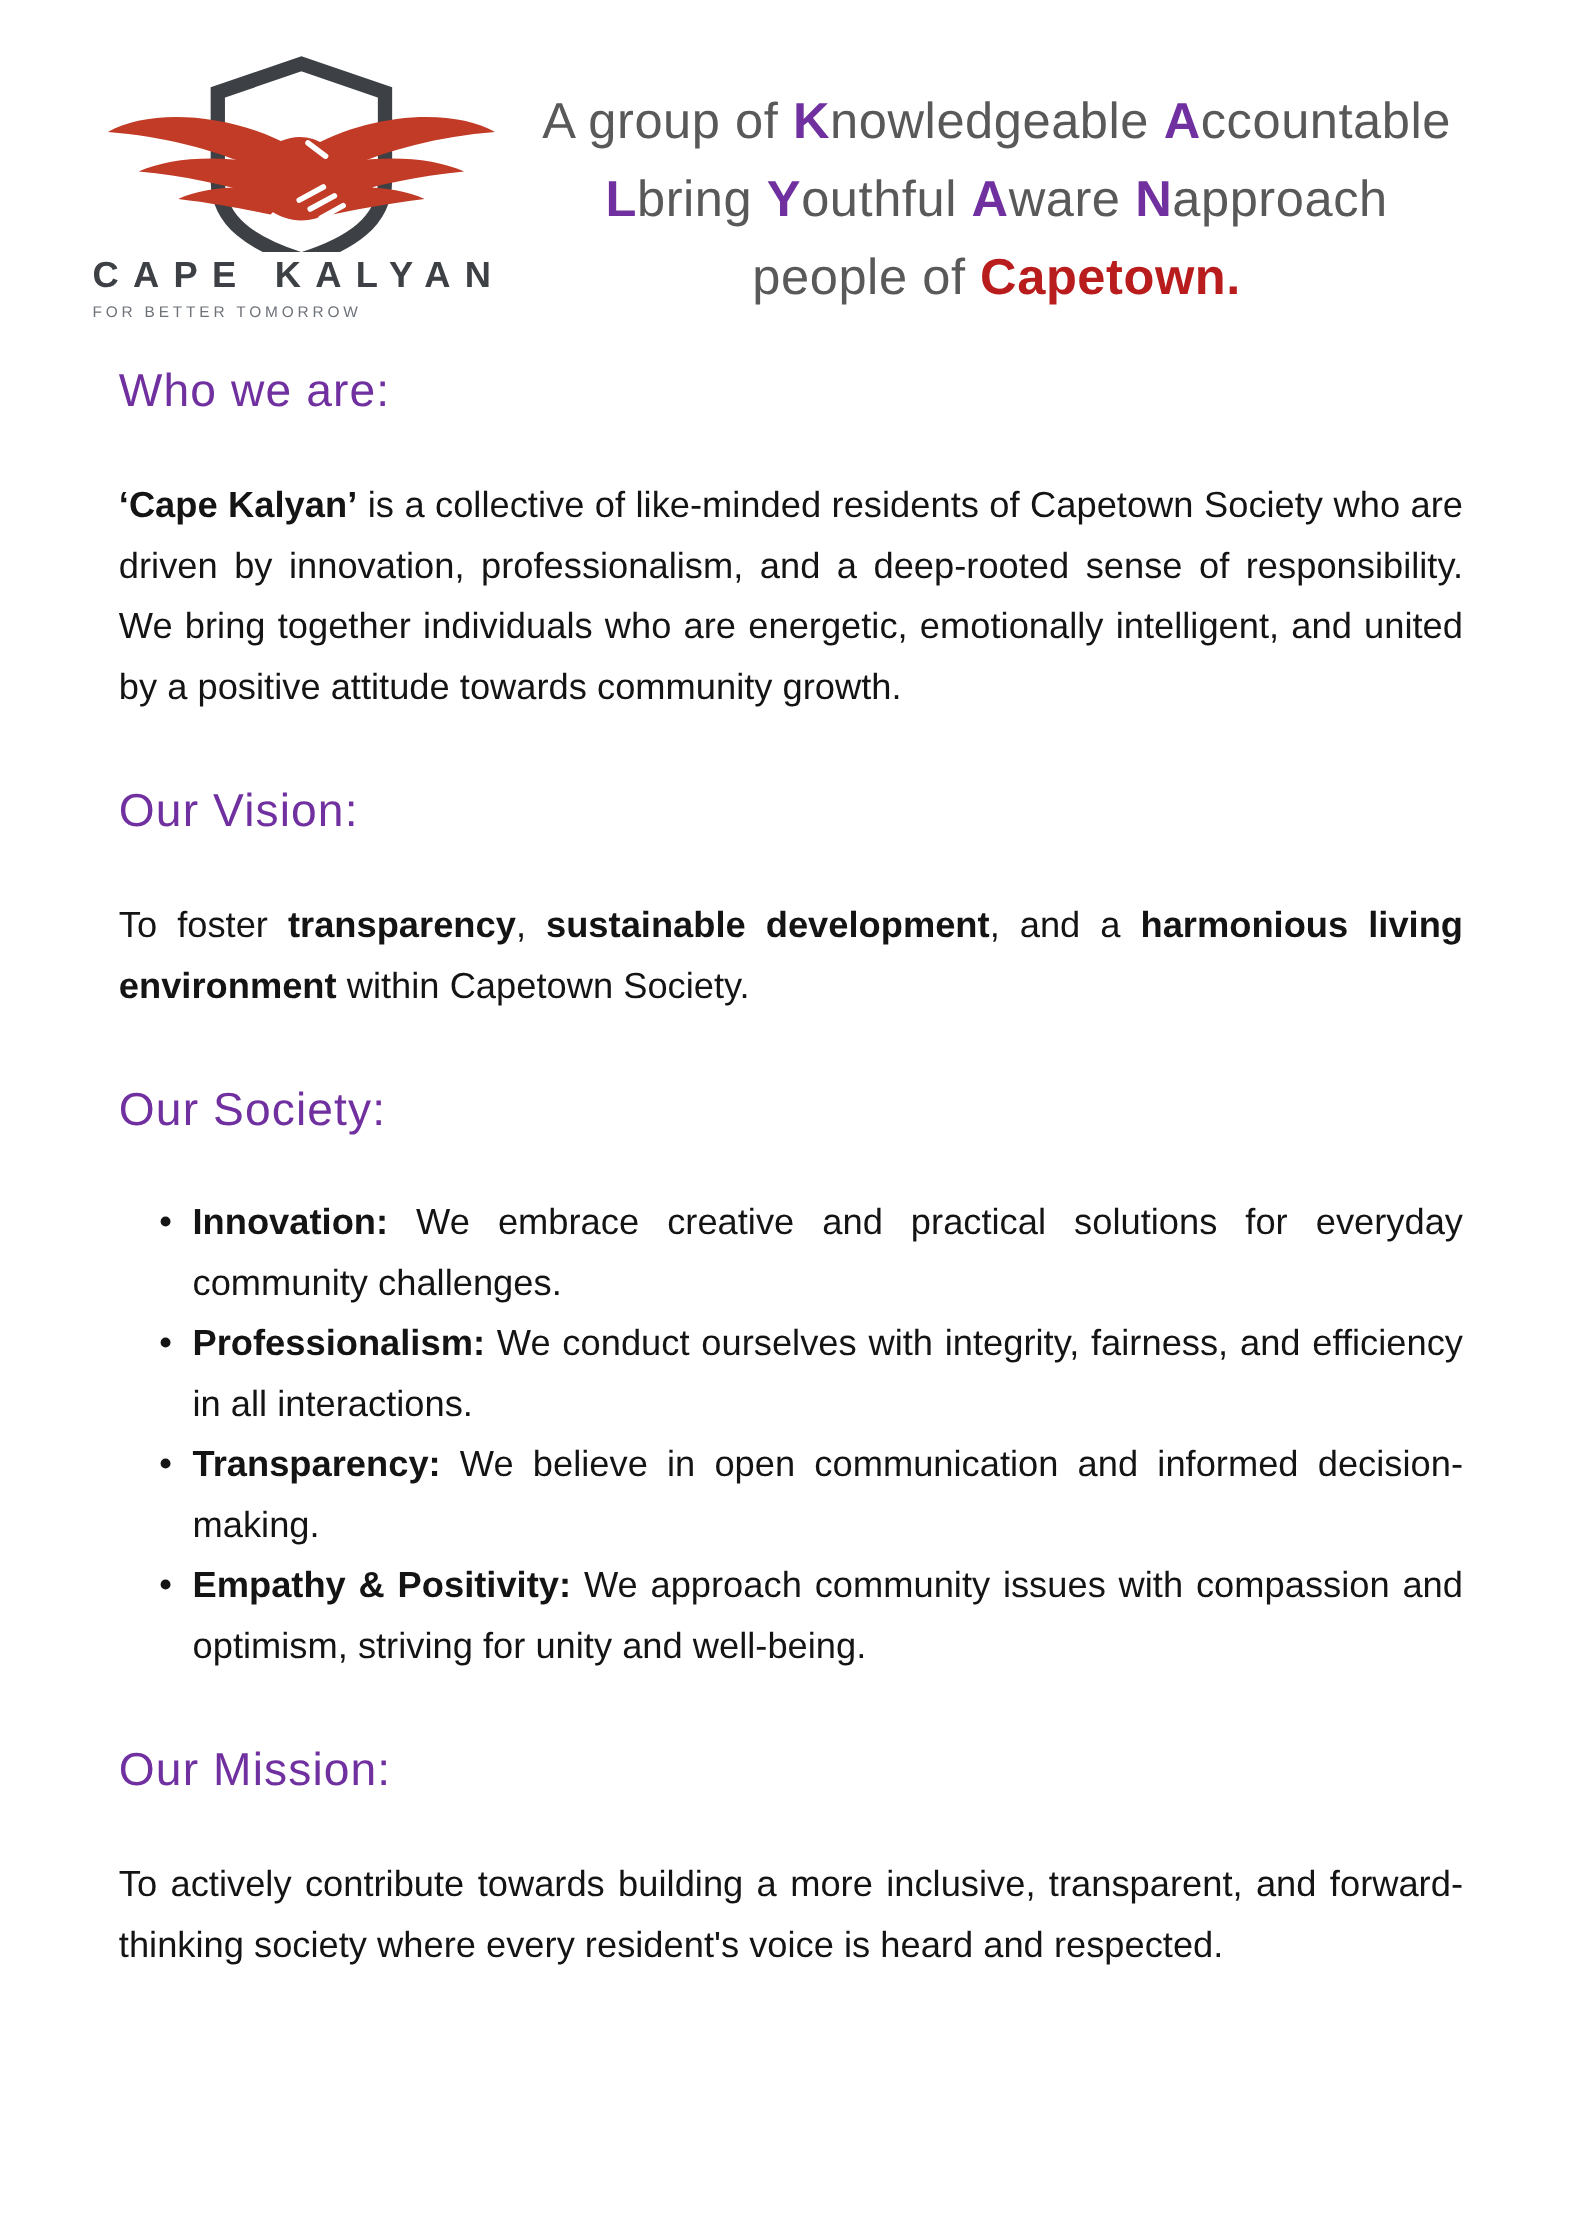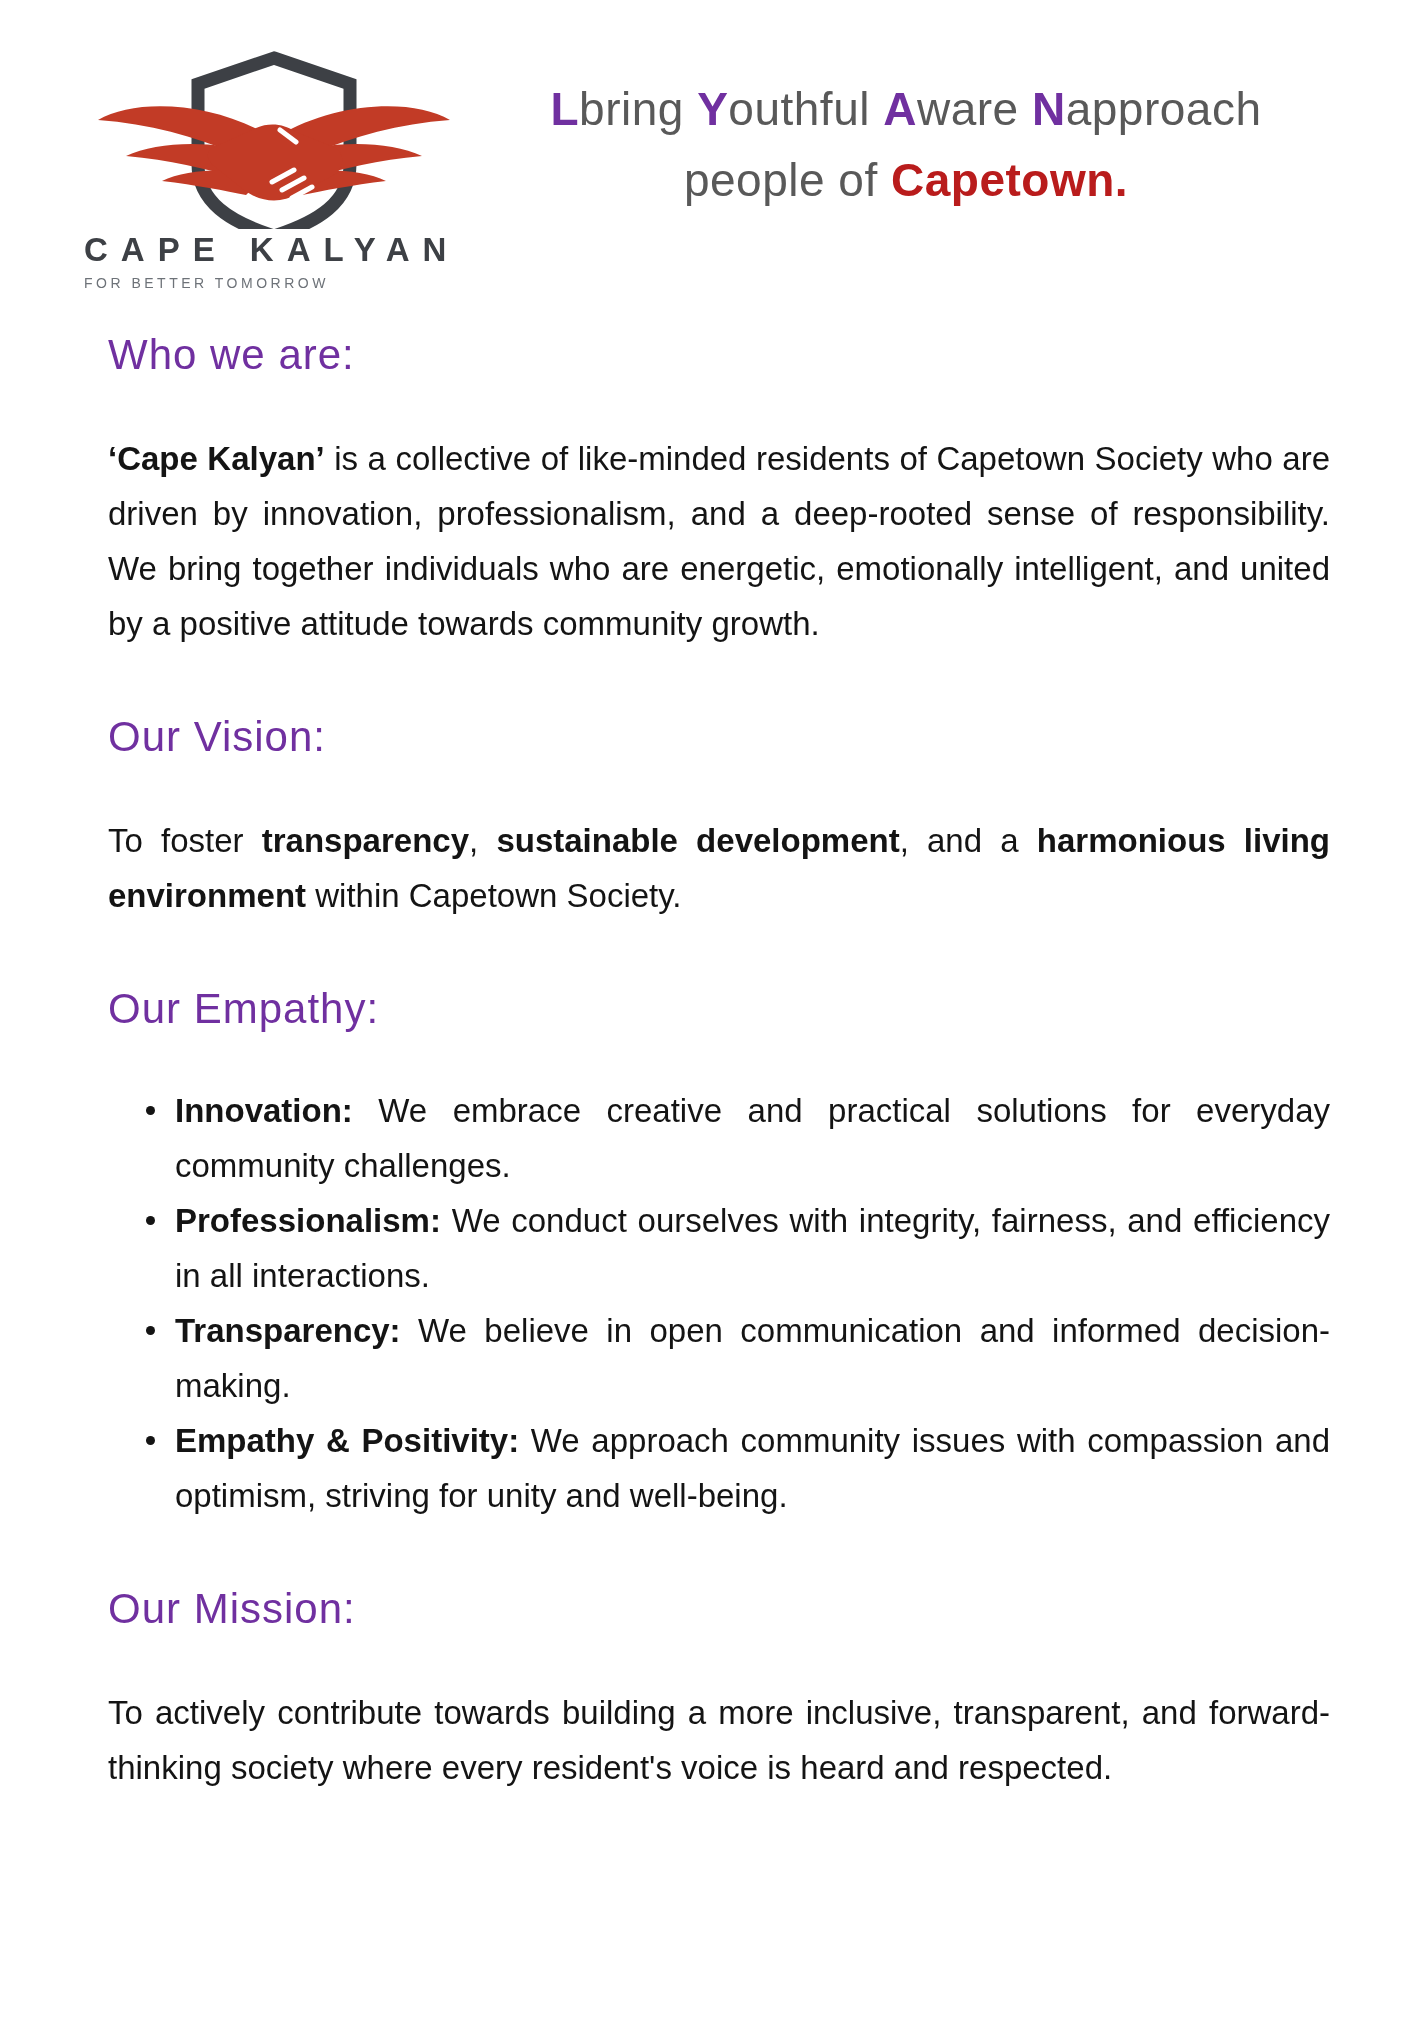--- a/index.html
+++ b/index.html
@@ -125,33 +125,34 @@
           <path d="M198 146 l22 -12"></path>
           <path d="M208 154 l20 -11"></path>
           <path d="M196 86 l16 12"></path>
         </g>
       </svg>
       <div class="logo-title">CAPE KALYAN</div>
       <div class="logo-tagline">FOR BETTER TOMORROW</div>
     </div>
 
     <div class="headline">
+      <div class="headline-line"><span>A group of </span><span class="accent">K</span><span>nowledgeable </span><span class="accent">A</span><span>ccountable</span></div>
       <div class="headline-line"><span class="accent">L</span><span>bring </span><span class="accent">Y</span><span>outhful </span><span class="accent">A</span><span>ware </span><span class="accent">N</span><span>approach</span></div>
       <div class="headline-line"><span>people of </span><span class="dark">Capetown.</span></div>
     </div>
   </header>
 
   <main>
     <h2 class="section-heading">Who we are:</h2>
     <p class="body-par"><span class="b">‘Cape Kalyan’</span><span> is a collective of like-minded residents of Capetown Society who are driven by innovation, professionalism, and a deep-rooted sense of responsibility. We bring together individuals who are energetic, emotionally intelligent, and united by a positive attitude towards community growth.</span></p>
 
     <h2 class="section-heading">Our Vision:</h2>
     <p class="body-par"><span>To foster </span><span class="b">transparency</span><span>, </span><span class="b">sustainable development</span><span>, and a </span><span class="b">harmonious living environment</span><span> within Capetown Society.</span></p>
 
-    <h2 class="section-heading">Our Empathy:</h2>
+    <h2 class="section-heading">Our Society:</h2>
     <ul class="values">
         <li><span class="b">Innovation: </span><span>We embrace creative and practical solutions for everyday community challenges.</span></li>
         <li><span class="b">Professionalism: </span><span>We conduct ourselves with integrity, fairness, and efficiency in all interactions.</span></li>
         <li><span class="b">Transparency: </span><span>We believe in open communication and informed decision-making.</span></li>
         <li><span class="b">Empathy &amp; Positivity: </span><span>We approach community issues with compassion and optimism, striving for unity and well-being.</span></li>
       </ul>
 
     <h2 class="section-heading">Our Mission:</h2>
     <p class="body-par"><span>To actively contribute towards building a more inclusive, transparent, and forward-thinking society where every resident's voice is heard and respected.</span></p>
   </main>

